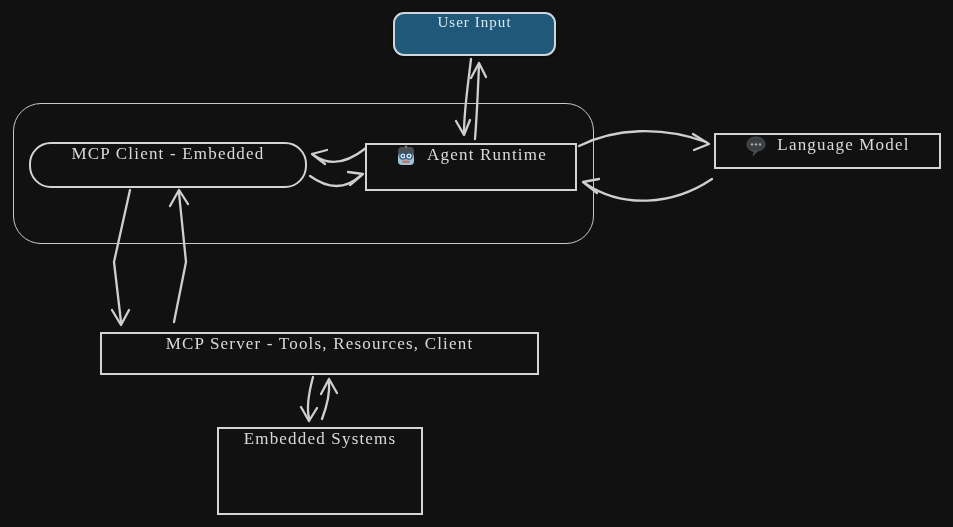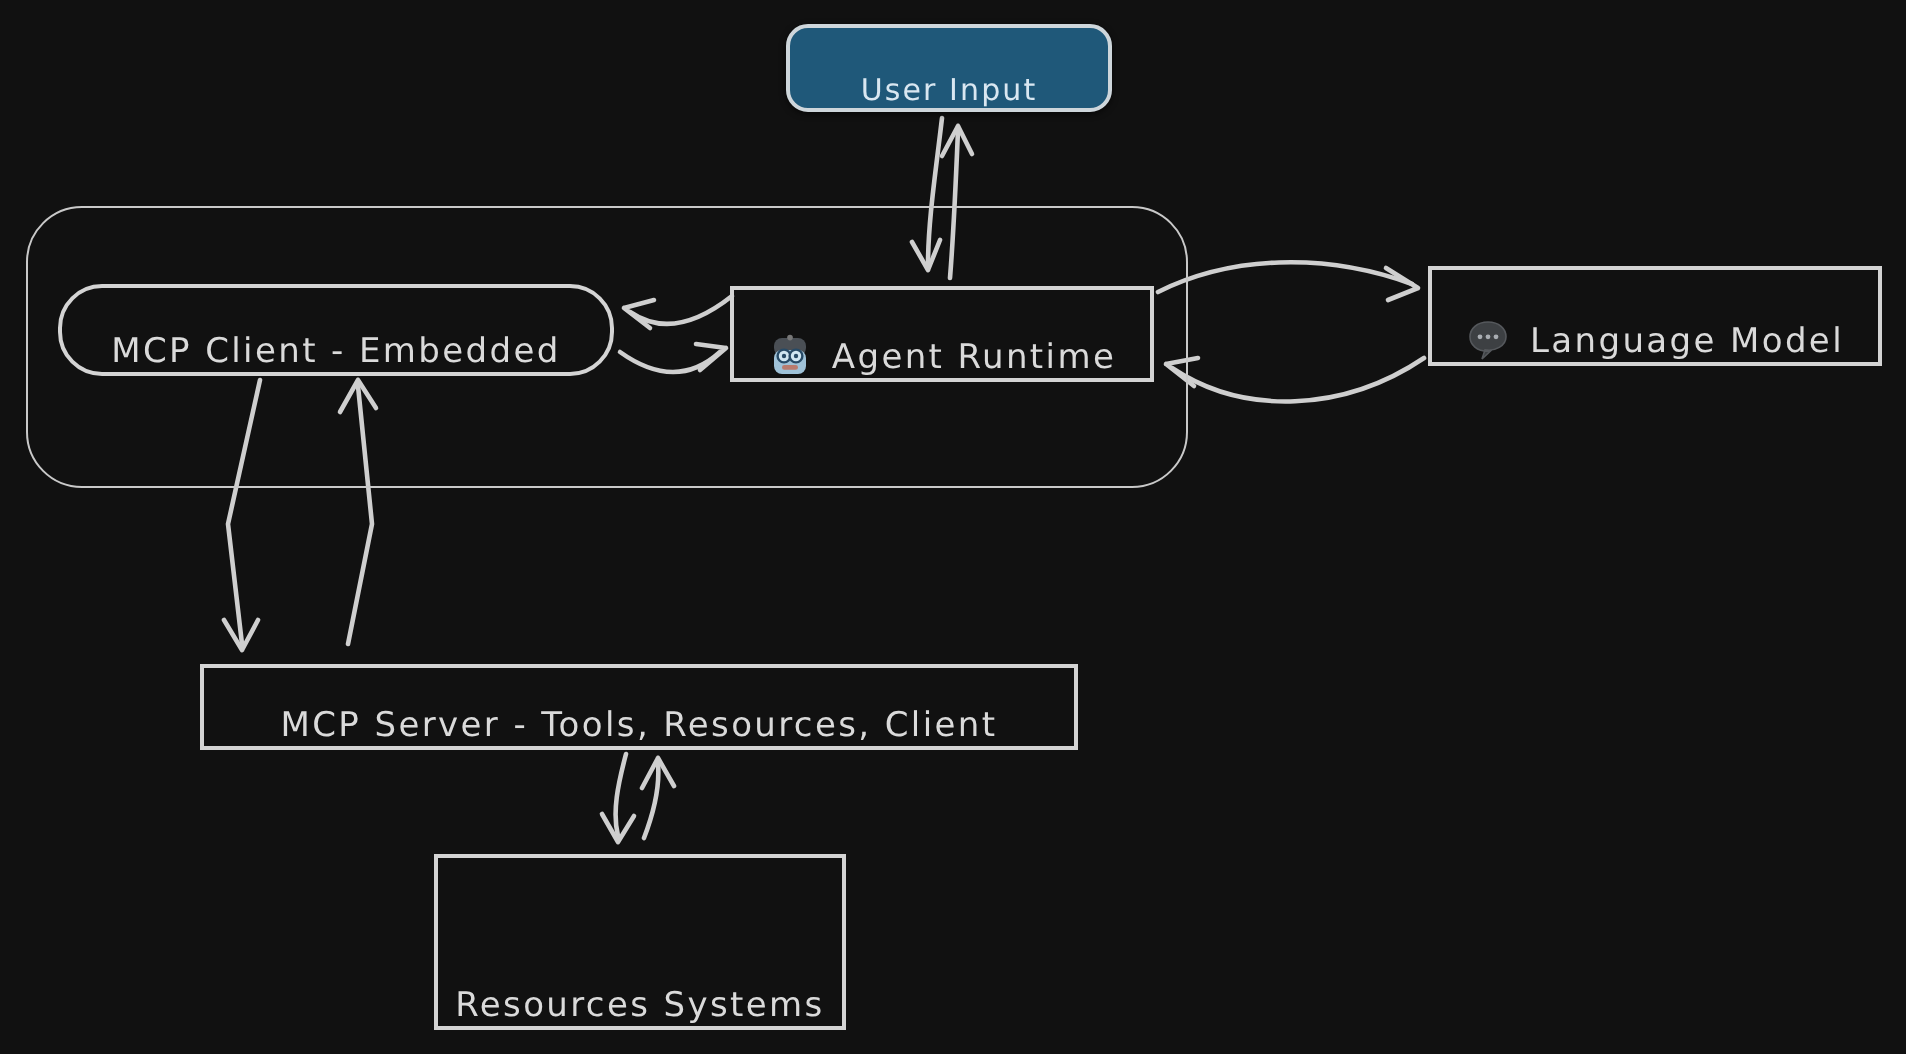--- a/index.html
+++ b/index.html
@@ -24,50 +24,51 @@
   svg.edges path {
     stroke: #cfcfcf;
     stroke-width: 2.3;
     fill: none;
     stroke-linecap: round;
     stroke-linejoin: round;
   }
   .node {
     position: absolute;
     display: flex;
-    align-items: flex-end;
+    align-items: flex-start;
     justify-content: center;
     gap: 10px;
     border: 2px solid #d4d4d4;
     color: #dadada;
     font-size: 17px;
     letter-spacing: 0.07em;
     white-space: nowrap;
     background: transparent;
+    font-family: Liberation Serif, serif;
   }
   .node .lbl { display: inline-block; }
   #node-user-input {
     left: 393px; top: 12px; width: 163px; height: 44px;
     background: #1f5879;
     border: 2px solid #ced6db;
     border-radius: 11px;
     color: #d9e7f1;
     font-size: 15px;
     box-shadow: 0 1px 3px rgba(0,0,0,0.6);
   }
   #container-agent {
     position: absolute;
     left: 13px; top: 103px; width: 581px; height: 141px;
     border: 1.7px solid #c9c9c9;
     border-radius: 28px;
     background: transparent;
   }
   #node-mcp-client   { left: 29px;  top: 142px; width: 278px; height: 46px; border-radius: 22px; }
   #node-agent-runtime{ left: 365px; top: 143px; width: 212px; height: 48px; }
-  #node-language-model{ left: 714px; top: 133px; width: 227px; height: 50px; }
+  #node-language-model{ left: 714px; top: 133px; width: 227px; height: 36px; }
   #node-mcp-server   { left: 100px; top: 332px; width: 439px; height: 43px; }
   #node-external-systems { left: 217px; top: 427px; width: 206px; height: 88px; }
   .icon { display: inline-flex; align-items: center; justify-content: center; }
 </style>
 </head>
 <body>
 
 <div id="canvas">
 
   <svg class="edges" viewBox="0 0 953 527">
@@ -144,16 +145,16 @@
       </svg>
     </span>
     <span class="lbl">Language Model</span>
   </div>
 
   <div class="node" id="node-mcp-server">
     <span class="lbl">MCP Server - Tools, Resources, Client</span>
   </div>
 
   <div class="node" id="node-external-systems">
-    <span class="lbl">Resources Systems</span>
+    <span class="lbl">Embedded Systems</span>
   </div>
 
 </div>
 
 </body></html>

